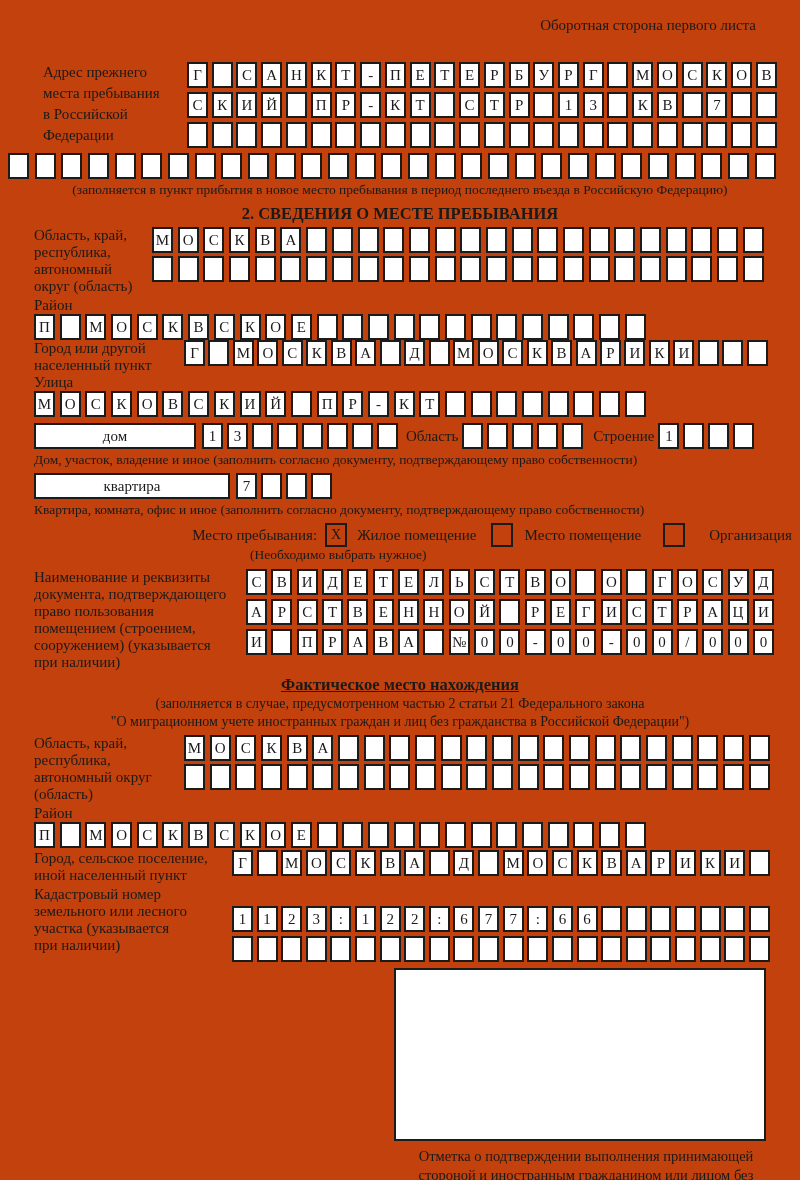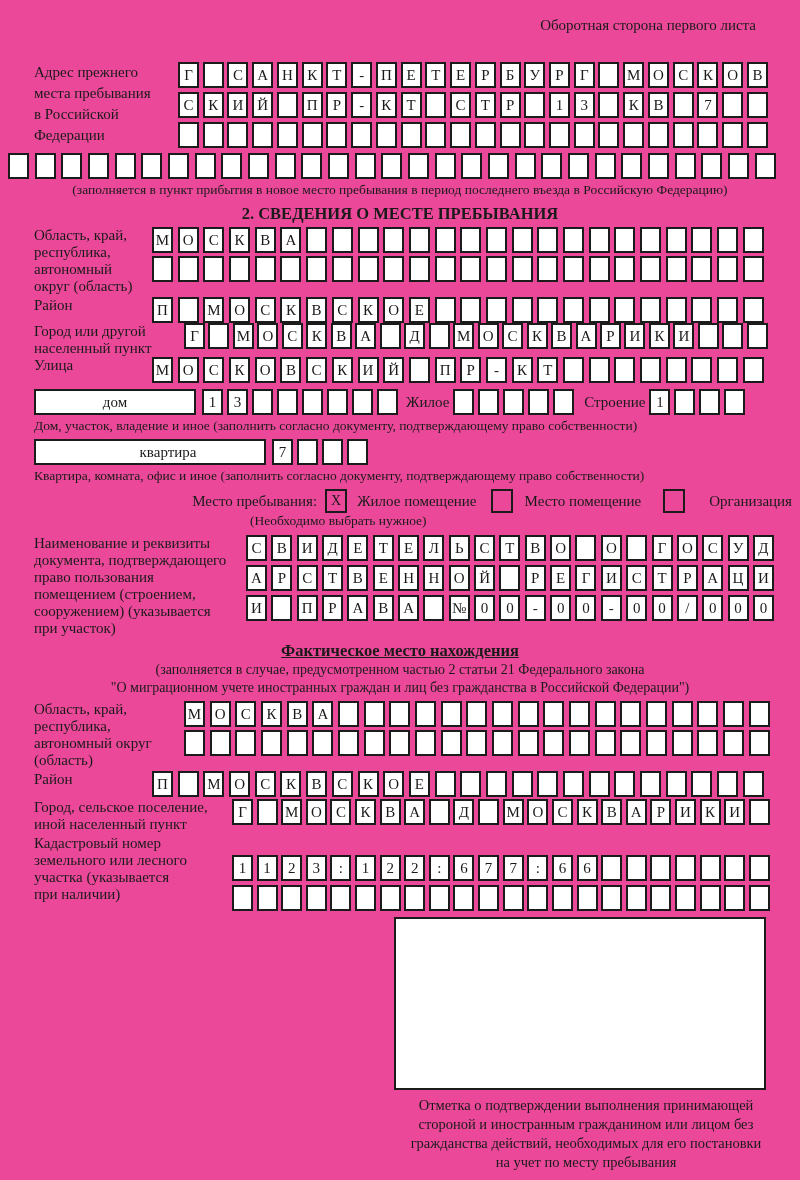--- a/index.html
+++ b/index.html
@@ -1,20 +1,20 @@
 <!DOCTYPE html>
 <html lang="ru"><head>
 <meta charset="utf-8">
 <style>
   html,body{margin:0;padding:0;background:#888;}
   .page{
     position:relative;
     width:800px;height:1180px;
     margin:0 auto;
-    background:#ec4899;
+    background:#c2410c;
     color:#1a1a1a;
     font-family:"Liberation Serif","DejaVu Serif",serif;
     box-sizing:border-box;
     padding:16px 8px 0 8px;
     overflow:hidden;
   }
   .top-note{ text-align:right; padding-right:36px; font-size:15px; line-height:18px; }
 
   
   .boxrow{ display:flex; justify-content:space-between; }
@@ -23,26 +23,26 @@
     border:2px solid #1b1b1b;
     font-size:15px; line-height:22px; text-align:center;
     background:#fff; overflow:hidden;
   }
   .grp{ display:flex; gap:4px; }
 
   .label{ font-size:15px; white-space:pre-line; }
   .lh17{ line-height:17px; }
   .lh21{ line-height:21px; }
 
-  .frow{ display:flex; }
+  .frow{ display:flex;flex-direction:column; }
   .ml26{ margin-left:26px; }
 
   
   .addr-block{ display:flex; margin-top:28px; }
-  .addr-label{ width:144px; margin-left:26px; }
+  .addr-label{ width:144px; margin-left:35px; }
   .addr-rows{ width:590px; display:flex; flex-direction:column; gap:4px; }
   .addr-row4{ margin-top:5px; width:768px; }
   .footnote{ text-align:center; font-size:13.5px; line-height:18px; }
   .fn1{ margin-top:2px; }
 
   .sec-title{ text-align:center; font-weight:bold; font-size:16.5px; line-height:20px; }
   .t2{ margin-top:5px; }
 
   .region-block{ display:flex; margin-top:3px; height:68px; }
   .region-label{ width:118px; margin-left:26px; }
@@ -58,21 +58,21 @@
 
   .ulitsa-label{ width:118px; }
   .ulitsa-boxes{ width:612px; }
 
   .widebox{
     border:2px solid #1b1b1b; height:22px; line-height:22px;
     text-align:center; font-size:15px; flex:none; background:#fff;
   }
   .dom-row{ display:flex; align-items:center; margin-top:6px; }
   .dom-box{ width:158px; }
-  .kv-box{ width:192px;padding-left:36px; }
+  .kv-box{ width:192px; }
   .inline-lbl{ font-size:15px; flex:none; }
   .kv-row{ display:flex; align-items:center; margin-top:4px; }
 
   .chk-row{ display:flex; align-items:center; margin-top:4px;justify-content:flex-end; }
   .chk{ width:18px; height:20px; border:2px solid #1b1b1b; line-height:20px; text-align:center; font-size:14px; flex:none; }
   .note-center{ font-size:13.5px; line-height:16px; }
 
   .doc-block{ display:flex; margin-top:6px; height:102px; }
   .doc-label{ width:212px; margin-left:26px; }
   .doc-rows{ width:528px; display:flex; flex-direction:column; gap:4px; }
@@ -388,21 +388,21 @@
     <div class="grp" style="margin-left:6px;">
         <span class="cb">1</span>
         <span class="cb">3</span>
         <span class="cb"></span>
         <span class="cb"></span>
         <span class="cb"></span>
         <span class="cb"></span>
         <span class="cb"></span>
         <span class="cb"></span>
       </div>
-    <div class="inline-lbl" style="margin-left:8px;">Жилое</div>
+    <div class="inline-lbl" style="margin-left:8px;">Область</div>
     <div class="grp" style="margin-left:4px;">
         <span class="cb"></span>
         <span class="cb"></span>
         <span class="cb"></span>
         <span class="cb"></span>
         <span class="cb"></span>
       </div>
     <div class="inline-lbl" style="margin-left:10px;">Строение</div>
     <div class="grp" style="margin-left:4px;">
         <span class="cb">1</span>
@@ -434,21 +434,21 @@
     <div class="inline-lbl" style="margin-left:24px;">Организация</div>
   </div>
   <div class="note-center" style="margin-left:242px;">(Необходимо выбрать нужное)</div>
 
   <div class="doc-block">
     <div class="doc-label label lh17">Наименование и реквизиты
 документа, подтверждающего
 право пользования
 помещением (строением,
 сооружением) (указывается
-при участок)</div>
+при наличии)</div>
     <div class="doc-rows">
       <div class="boxrow">
           <span class="cb">С</span>
           <span class="cb">В</span>
           <span class="cb">И</span>
           <span class="cb">Д</span>
           <span class="cb">Е</span>
           <span class="cb">Т</span>
           <span class="cb">Е</span>
           <span class="cb">Л</span>

